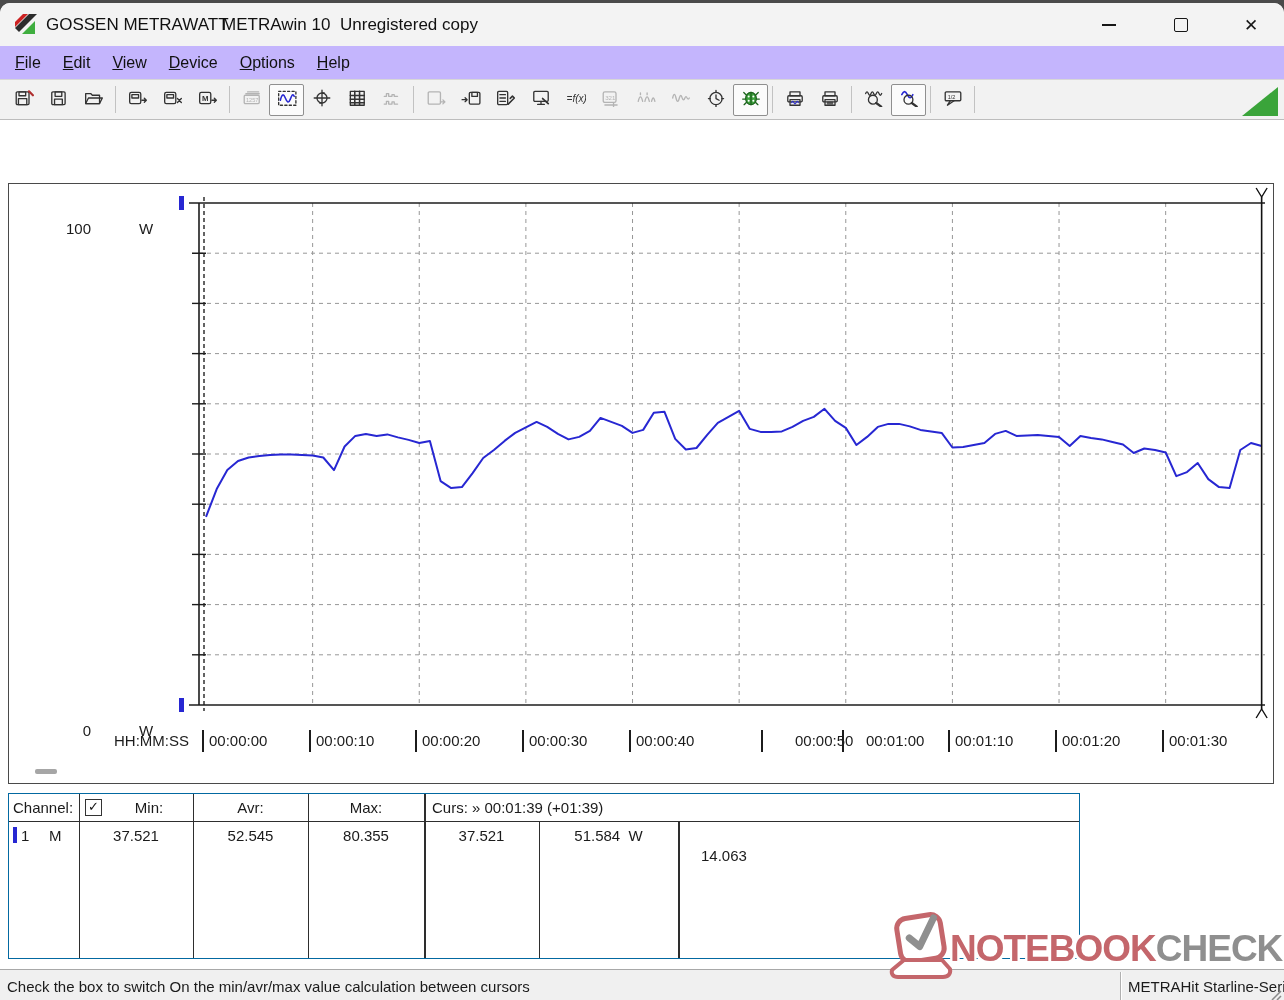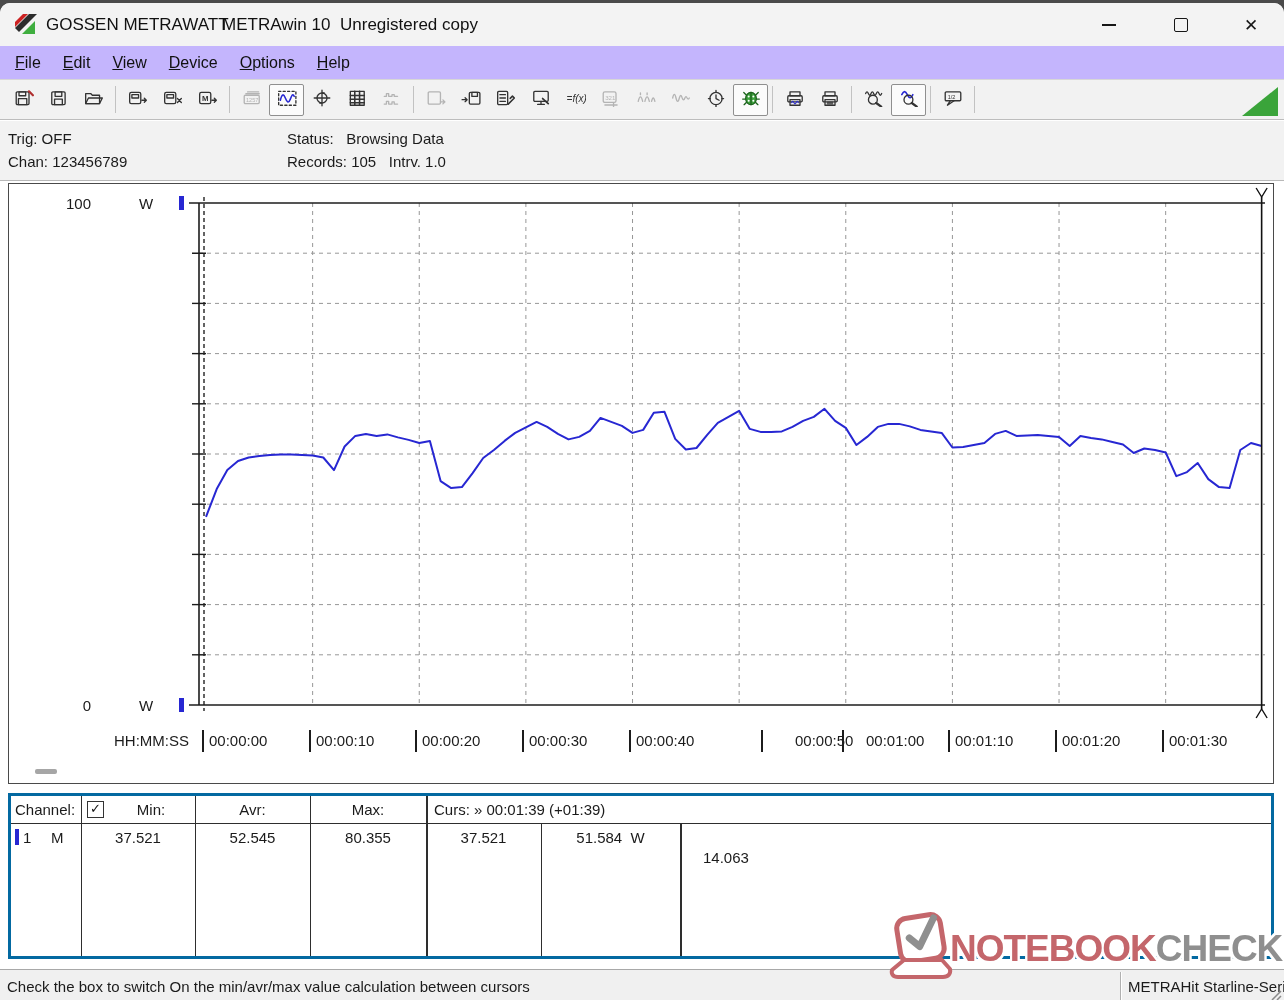--- a/index.html
+++ b/index.html
@@ -37,34 +37,34 @@
   #statuspanel{position:absolute;left:0;top:118px;width:100%;height:59px;background:#f2f2f2;
       border-bottom:1px solid #b8b8b8;font-size:15px;white-space:pre;}
   #statuspanel .line{position:absolute;height:22px;line-height:22px;}
   
   #chartpanel{position:absolute;left:8px;top:180px;width:1266px;height:601px;background:#fff;
       border:1px solid #4a4a4a;box-sizing:border-box;}
   #plot{position:absolute;left:0;top:0;}
   .grid{stroke:#979797;stroke-dasharray:4 4;stroke-width:1;}
   .frame{stroke:#1c1c1c;stroke-width:1.6;}
   .tickl{stroke:#1c1c1c;stroke-width:1.4;}
-  .ylab{position:absolute;font-size:15px;height:18px;line-height:18px;}
+  .ylab{position:absolute;font-size:15px;height:18px;line-height:18px;margin-top:25px;}
   #ylab-top{left:40px;top:11px;width:42px;text-align:right;}
   #yunit-top{left:130px;top:11px;width:24px;}
   #ylab-bot{left:40px;top:513px;width:42px;text-align:right;}
   #yunit-bot{left:130px;top:513px;width:24px;}
   #xstrip{position:absolute;left:0;top:546px;width:1264px;height:24px;}
   .xtick{position:absolute;top:0;height:22px;line-height:22px;font-size:15px;
          border-left:2px solid #1c1c1c;padding-left:5px;white-space:nowrap;}
   #hhmmss{position:absolute;left:66px;top:0;width:114px;height:22px;line-height:22px;
           font-size:15px;text-align:right;}
   #hscroll-thumb{position:absolute;left:26px;top:585px;width:22px;height:5px;background:#a6a6a6;border-radius:2px;}
   
-  #chtable{position:absolute;left:8px;top:790px;width:1266px;height:166px;background:#fff;
-      border:3px solid #0369a1;box-sizing:border-box;font-size:15px;}
+  #chtable{position:absolute;left:8px;top:790px;width:1072px;height:166px;background:#fff;
+      border:1px solid #0369a1;box-sizing:border-box;font-size:15px;}
   .vline{position:absolute;top:0;bottom:0;width:1px;background:#2e2e2e;}
   .vline.lower{top:27px;}
   .vline.bold{width:2px;}
   #ct-hline{position:absolute;left:0;top:27px;width:100%;height:1px;background:#2e2e2e;}
   .cell{position:absolute;height:21px;line-height:21px;white-space:pre;}
   .hdr{top:3px;} .val{top:31px;}
   .center{text-align:center;}
   #ct-checkbox{position:absolute;left:76px;top:5px;width:15px;height:15px;background:#fff;
       border:1px solid #333;font-size:13px;line-height:14px;text-align:center;color:#111;}
   #ch-colorbar{position:absolute;left:4px;top:33px;width:4px;height:16px;background:#2727d2;}
@@ -297,26 +297,20 @@
       <div class="tb">
         <span><svg width="20" height="18" viewBox="0 0 18 16" fill="none" stroke="currentColor" stroke-width="1.2" stroke-linecap="round" stroke-linejoin="round">
             <rect x="2" y="2.5" width="14" height="8" rx="1"></rect>
             <path d="M6.5 10.5 L4 14.5 L10 10.5"></path>
             <text x="4.2" y="8.6" font-size="5" stroke="none" fill="currentColor">1/2</text>
           </svg></span>
       </div>
       <div class="tbsep"></div>
     </div>
 
-  <div id="statuspanel">
-    <div class="line" style="left:8px;top:7px;">Trig: OFF</div>
-    <div class="line" style="left:8px;top:30px;">Chan: 123456789</div>
-    <div class="line" style="left:287px;top:7px;">Status:   Browsing Data</div>
-    <div class="line" style="left:287px;top:30px;">Records: 105   Intrv. 1.0</div>
-  </div>
 
   <div id="chartpanel">
     <svg id="plot" width="1264" height="599" viewBox="0 0 1264 599">
         <line x1="190" y1="470.8" x2="1256" y2="470.8" class="grid"></line>
         <line x1="190" y1="420.6" x2="1256" y2="420.6" class="grid"></line>
         <line x1="190" y1="370.4" x2="1256" y2="370.4" class="grid"></line>
         <line x1="190" y1="320.20000000000005" x2="1256" y2="320.20000000000005" class="grid"></line>
         <line x1="190" y1="270" x2="1256" y2="270" class="grid"></line>
         <line x1="190" y1="219.8" x2="1256" y2="219.8" class="grid"></line>
         <line x1="190" y1="169.60000000000002" x2="1256" y2="169.60000000000002" class="grid"></line>

